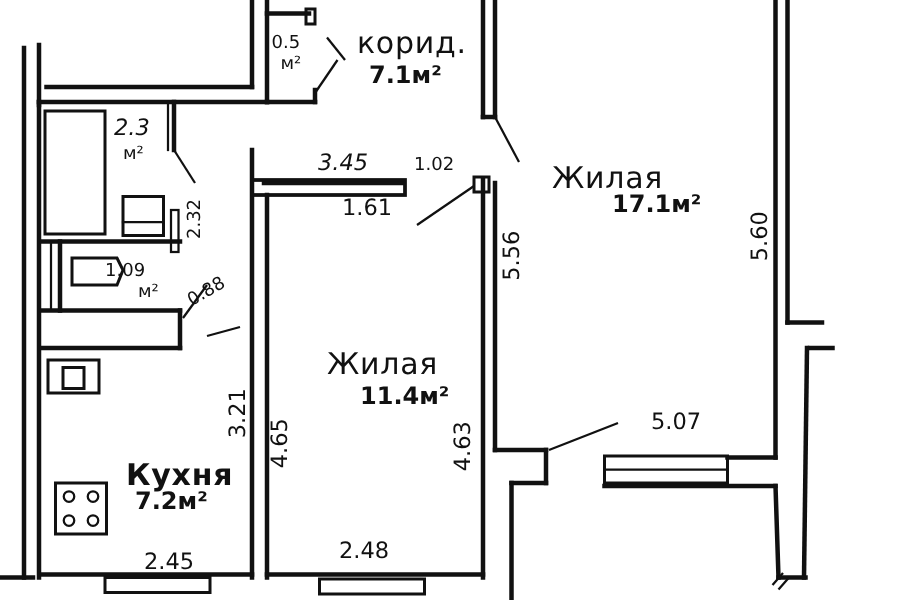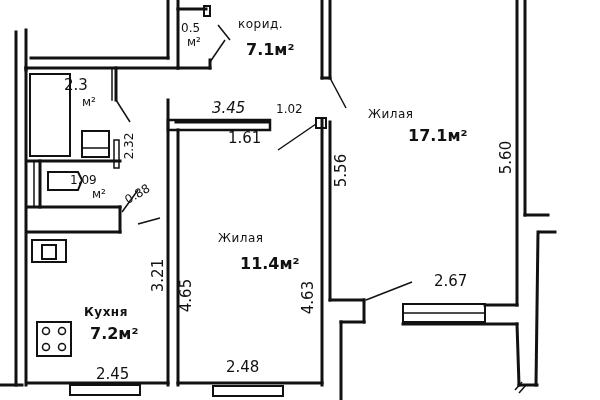--- a/index.html
+++ b/index.html
@@ -1,19 +1,19 @@
 <!DOCTYPE html>
 <html><head>
 <meta charset="utf-8">
 <style>
   html,body{margin:0;padding:0;background:#fff;}
   body{width:600px;height:400px;position:relative;overflow:hidden;font-family:"DejaVu Sans",sans-serif;color:#111;}
   svg{position:absolute;left:0;top:0;}
   .lbl{position:absolute;font-family:"DejaVu Sans",sans-serif;color:#111;white-space:nowrap;line-height:1;}
-  .room-name{font-size:12px;letter-spacing:0.5px;}
+  .room-name{font-size:20px;letter-spacing:0.5px;}
   .room-area{font-size:16px;font-weight:bold;}
   .dim{font-size:15px;}
   .small{font-size:12px;}
 </style>
 </head>
 <body>
 
 <svg width="600" height="400" viewBox="0 0 600 400">
   <g stroke="#111" stroke-width="3" fill="none" stroke-linecap="square">
 
@@ -114,34 +114,34 @@
 
 <div class="lbl room-name" style="left:218px;top:232px;">Жилая</div>
 <div class="lbl room-area" style="left:240px;top:256px;">11.4м²</div>
 
 <div class="lbl room-name" style="left:84px;top:306px;font-weight:bold;">Кухня</div>
 <div class="lbl room-area" style="left:90px;top:326px;">7.2м²</div>
 
 <div class="lbl room-name" style="left:238px;top:18px;">корид.</div>
 <div class="lbl room-area" style="left:246px;top:42px;">7.1м²</div>
 
-<div class="lbl dim" style="left:64px;top:78px;">2.3</div>
+<div class="lbl dim" style="left:76px;top:78px;font-style:italic;">2.3</div>
 <div class="lbl small" style="left:82px;top:96px;">м²</div>
 
 <div class="lbl small" style="left:70px;top:174px;">1.09</div>
 <div class="lbl small" style="left:92px;top:188px;">м²</div>
 
 <div class="lbl small" style="left:181px;top:22px;">0.5</div>
 <div class="lbl small" style="left:187px;top:36px;">м²</div>
 
 <div class="lbl dim" style="left:212px;top:101px;font-style:italic;">3.45</div>
 <div class="lbl small" style="left:276px;top:103px;">1.02</div>
 <div class="lbl dim" style="left:228px;top:131px;">1.61</div>
 <div class="lbl dim" style="left:325px;top:163px;transform:rotate(-90deg);">5.56</div>
 <div class="lbl dim" style="left:490px;top:150px;transform:rotate(-90deg);">5.60</div>
 <div class="lbl dim" style="left:170px;top:288px;transform:rotate(-90deg);">4.65</div>
 <div class="lbl dim" style="left:292px;top:290px;transform:rotate(-90deg);">4.63</div>
 <div class="lbl dim" style="left:142px;top:268px;transform:rotate(-90deg);">3.21</div>
 <div class="lbl dim" style="left:96px;top:367px;">2.45</div>
 <div class="lbl dim" style="left:226px;top:360px;">2.48</div>
-<div class="lbl dim" style="left:434px;top:274px;">2.67</div>
+<div class="lbl dim" style="left:434px;top:274px;">5.07</div>
 <div class="lbl small" style="left:116px;top:140px;transform:rotate(-90deg);">2.32</div>
 <div class="lbl small" style="left:124px;top:188px;transform:rotate(-30deg);">0.88</div>
 
 </body></html>

